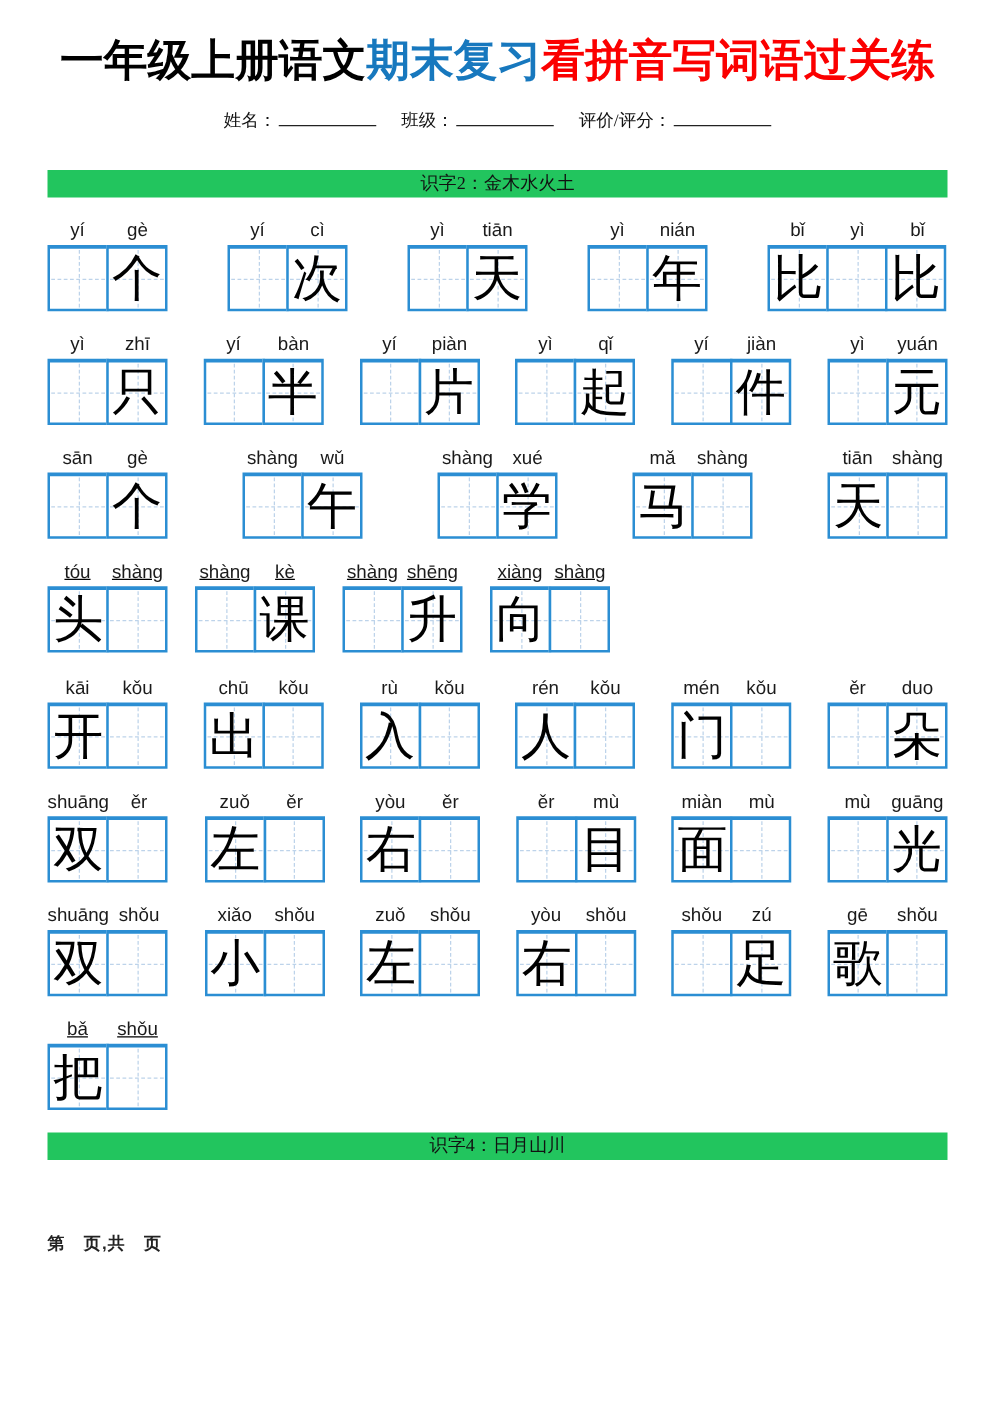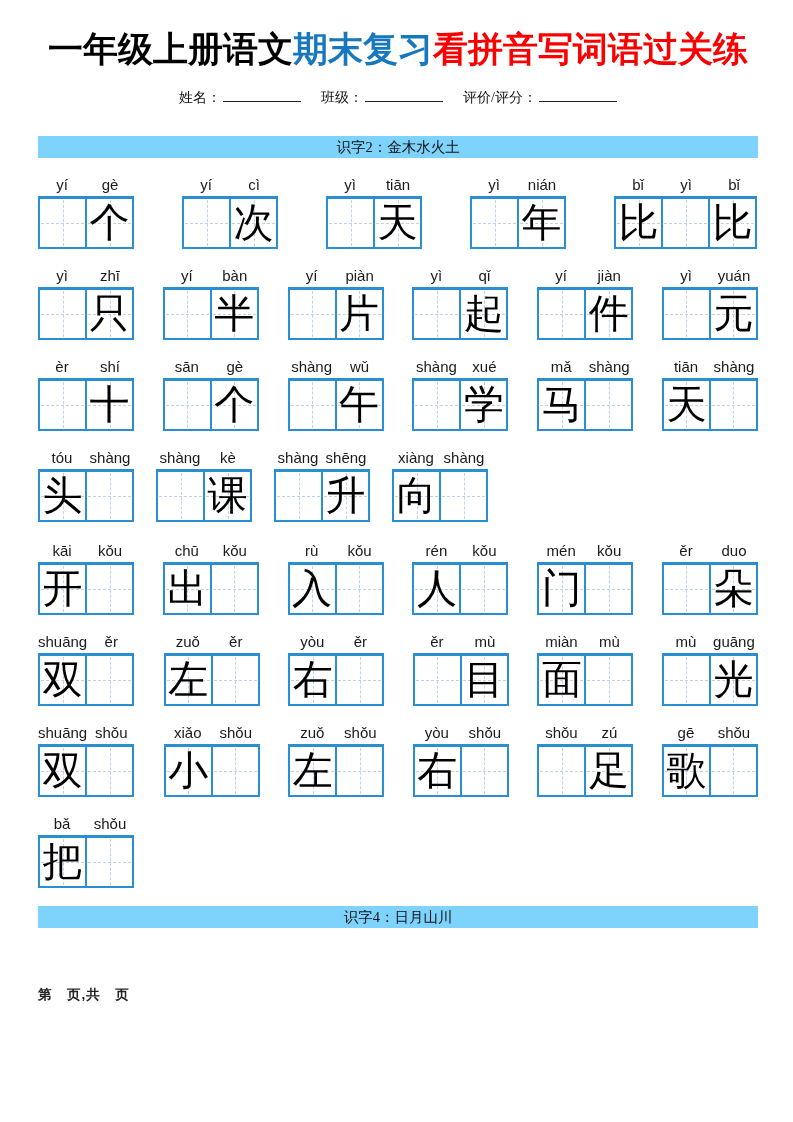--- a/index.html
+++ b/index.html
@@ -27,28 +27,28 @@
   }
   .blank {
     display:inline-block; width:78px; height:15px;
     border-bottom:1.5px solid #222; margin:0 20px 0 2px;
   }
   .blank:last-child { margin-right:0; }
 
   .section { margin-top:18px; }
   .section:first-child { margin-top:0; }
   .section-header {
-    background:#7dd3fc; height:22px; line-height:22px; text-align:center;
+    background:#22c55e; height:22px; line-height:22px; text-align:center;
     font-family:"Liberation Serif", serif; font-size:14.5px; color:#111;
     margin-bottom:16px;
   }
 
   .row { display:flex; margin-bottom:16px; }
   .row-full { justify-content:space-between; }
-  .row-left .group { margin-right:22px; }
+  .row-left .group { margin-right:22px;text-decoration:underline; }
 
   .pinyin-row { display:flex; margin-bottom:3px; height:19px; }
   .py {
     flex:0 0 48px; display:flex; justify-content:center; align-items:flex-end;
     font-size:15px; color:#1a1a1a; white-space:nowrap;
   }
 
   .boxes { display:flex; }
   .box {
     position:relative; width:49px; height:53px; background:#fff;
@@ -274,37 +274,20 @@
                   <span class="guide-h"></span>
                   <span class="guide-v"></span>
                   <span class="char">元</span>
                 </div>
               </div>
             </div>
           </div>
           <div class="row row-full">
             <div class="group">
               <div class="pinyin-row">
-                <span class="py">èr</span>
-                <span class="py">shí</span>
-              </div>
-              <div class="boxes">
-                <div class="box empty">
-                  <span class="guide-h"></span>
-                  <span class="guide-v"></span>
-                </div>
-                <div class="box filled">
-                  <span class="guide-h"></span>
-                  <span class="guide-v"></span>
-                  <span class="char">十</span>
-                </div>
-              </div>
-            </div>
-            <div class="group">
-              <div class="pinyin-row">
                 <span class="py">sān</span>
                 <span class="py">gè</span>
               </div>
               <div class="boxes">
                 <div class="box empty">
                   <span class="guide-h"></span>
                   <span class="guide-v"></span>
                 </div>
                 <div class="box filled">
                   <span class="guide-h"></span>

